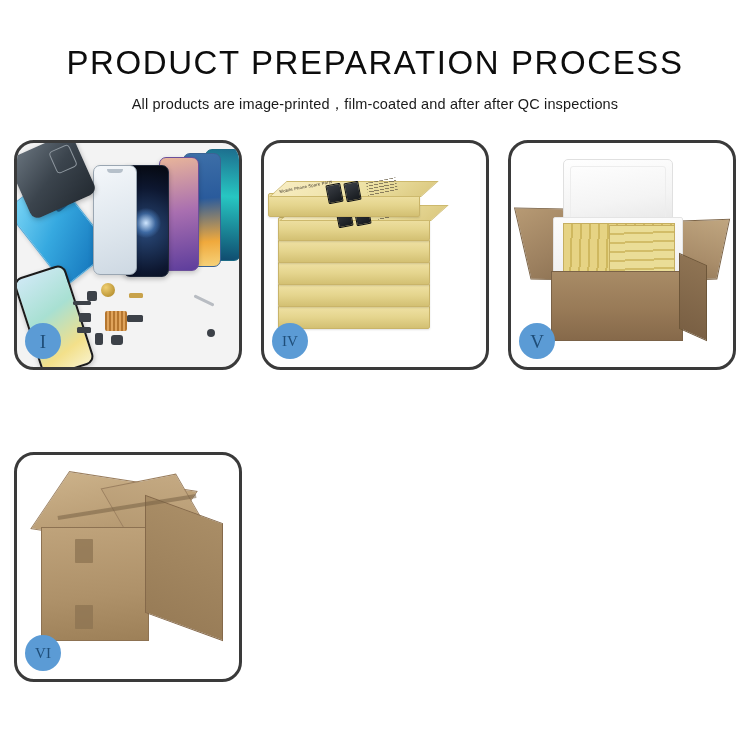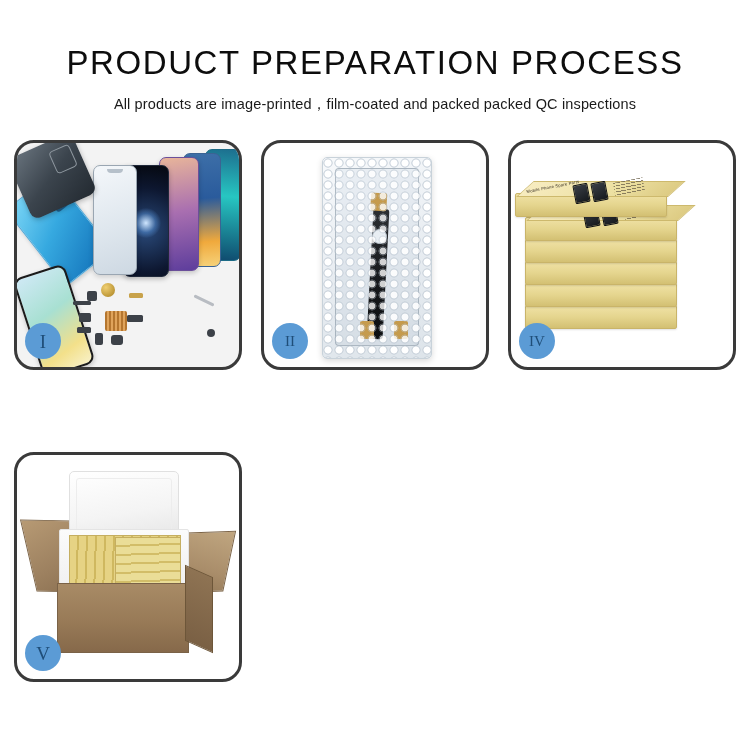--- a/index.html
+++ b/index.html
@@ -363,21 +363,21 @@
     border-radius:1px;
   }
 </style>
 </head>
 <body>
 
 <div id="page">
 
   <div class="header">
     <h1 class="title">PRODUCT PREPARATION PROCESS</h1>
-    <p class="subtitle">All products are image-printed，film-coated and packed packed QC inspections</p>
+    <p class="subtitle">All products are image-printed，film-coated and after after QC inspections</p>
   </div>
 
   <div class="grid">
 
     <div class="panel tinted">
       <div class="stage">
         <div class="ph ph-blue"></div>
         <div class="ph ph-teal"></div>
         <div class="ph ph-orange"></div>
         <div class="ph ph-purple"></div>
@@ -394,34 +394,20 @@
         <div class="chip" style="left:78px;top:190px;width:8px;height:12px;border-radius:2px;"></div>
         <div class="chip" style="left:94px;top:192px;width:12px;height:10px;border-radius:3px;"></div>
         <div class="chip" style="left:110px;top:172px;width:16px;height:7px;"></div>
         <div class="chip silver" style="left:176px;top:156px;width:22px;height:3px;transform:rotate(26deg);"></div>
         <div class="chip" style="left:190px;top:186px;width:8px;height:8px;border-radius:50%;"></div>
         <div class="chip" style="left:70px;top:148px;width:10px;height:10px;border-radius:2px;"></div>
       </div>
       <div class="badge">I</div>
     </div>
 
-    <div class="panel">
-      <div class="stage">
-        <div class="bubble-bag">
-          <div class="bag-inner">
-            <div class="flex-strip"></div>
-            <div class="ic-blob"></div>
-            <div class="conn l"></div>
-            <div class="conn r"></div>
-          </div>
-          <div class="bubble-overlay"></div>
-        </div>
-      </div>
-      <div class="badge wide">II</div>
-    </div>
 
 
     <div class="panel">
       <div class="stage">
         <div class="stack">
           <div class="sbox" style="left:0px;top:134px;"></div>
           <div class="sbox" style="left:0px;top:112px;"></div>
           <div class="sbox" style="left:0px;top:90px;"></div>
           <div class="sbox" style="left:0px;top:68px;"></div>
           <div class="sbox" style="left:0px;top:46px;">
@@ -450,15 +436,27 @@
         <div class="v-foamlid"></div>
         <div class="v-foamtray"></div>
         <div class="v-contents"></div>
         <div class="v-contents2"></div>
         <div class="v-front"></div>
         <div class="v-side"></div>
       </div>
       <div class="badge">V</div>
     </div>
 
+    <div class="panel">
+      <div class="stage">
+        <div class="c-top"></div>
+        <div class="c-top2"></div>
+        <div class="c-front"></div>
+        <div class="c-right"></div>
+        <div class="c-seam"></div>
+        <div class="tape" style="left:58px;top:84px;"></div>
+        <div class="tape" style="left:58px;top:150px;"></div>
+      </div>
+      <div class="badge wide">VI</div>
+    </div>
 
   </div>
 </div>
 
 </body></html>

